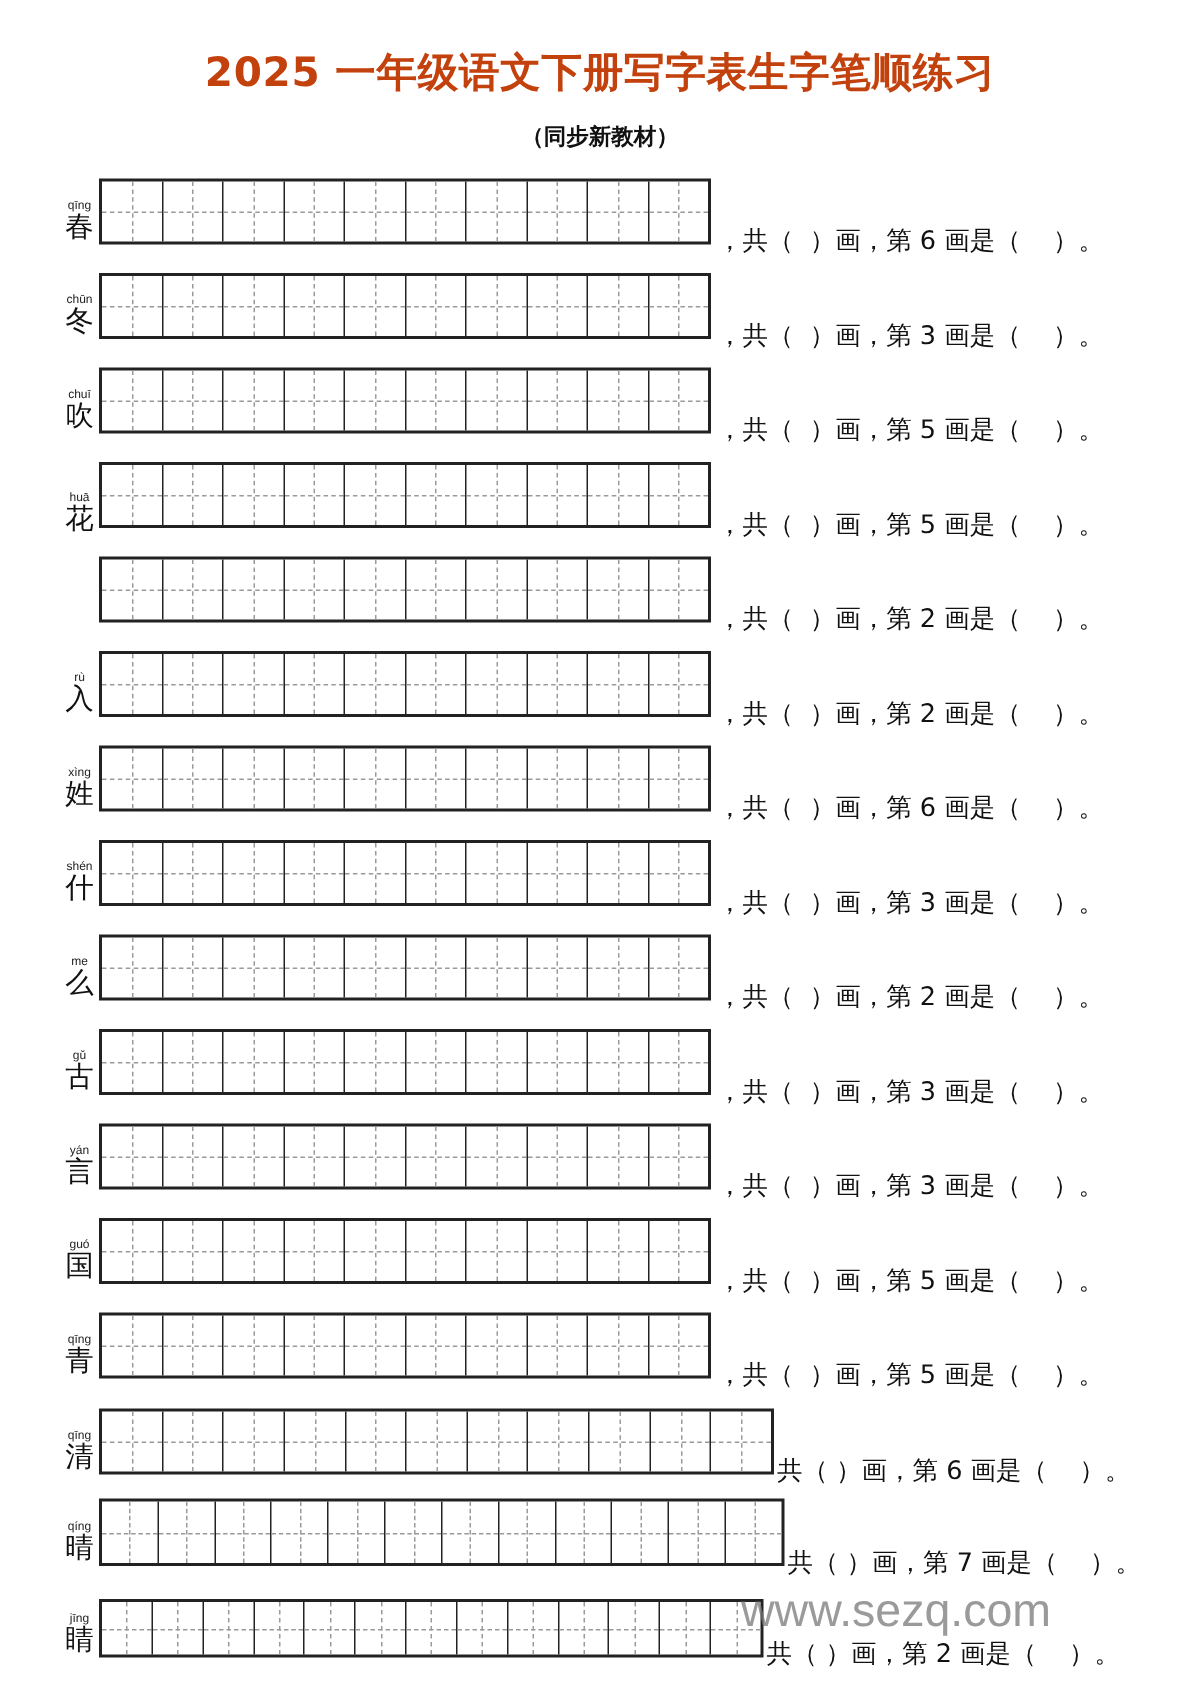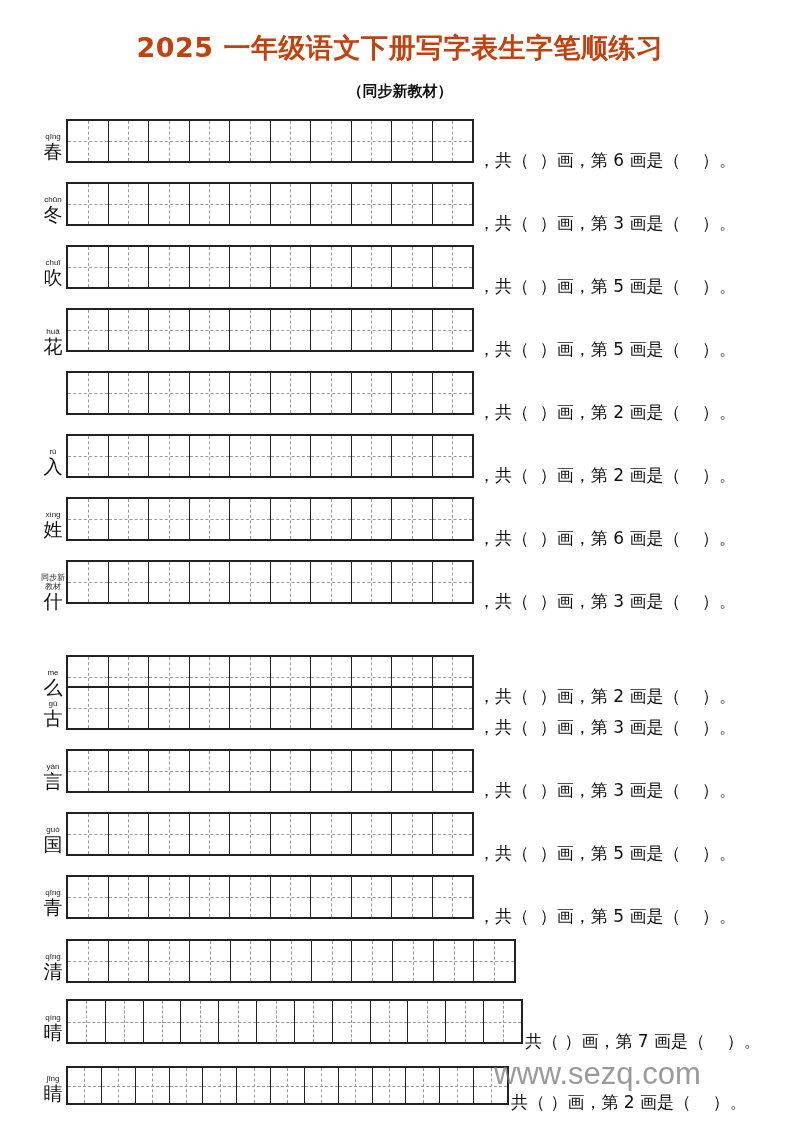--- a/index.html
+++ b/index.html
@@ -242,38 +242,38 @@
         <div class="cell"></div>
         <div class="cell"></div>
         <div class="cell"></div>
         <div class="cell"></div>
         <div class="cell"></div>
       </div>
       <div class="question" style="left: 478px; top: 30px;">，共（  ）画，第 6 画是（    ）。</div>
     </div>
     <div class="row" style="top: 560px; height: 56px;">
       <div class="label" style="top: 13px;">
-        <span class="pinyin">同步新教材</span>
+        <span class="pinyin">shén</span>
         <span class="hanzi">什</span>
       </div>
       <div class="grid" style="top: 0px; width: 408px; height: 44px;">
         <div class="cell"></div>
         <div class="cell"></div>
         <div class="cell"></div>
         <div class="cell"></div>
         <div class="cell"></div>
         <div class="cell"></div>
         <div class="cell"></div>
         <div class="cell"></div>
         <div class="cell"></div>
         <div class="cell"></div>
       </div>
       <div class="question" style="left: 478px; top: 30px;">，共（  ）画，第 3 画是（    ）。</div>
     </div>
-    <div class="row" style="top: 655px; height: 56px;">
+    <div class="row" style="top: 623px; height: 56px;">
       <div class="label" style="top: 13px;">
         <span class="pinyin">me</span>
         <span class="hanzi">么</span>
       </div>
       <div class="grid" style="top: 0px; width: 408px; height: 44px;">
         <div class="cell"></div>
         <div class="cell"></div>
         <div class="cell"></div>
         <div class="cell"></div>
         <div class="cell"></div>
@@ -372,20 +372,21 @@
         <div class="cell"></div>
         <div class="cell"></div>
         <div class="cell"></div>
         <div class="cell"></div>
         <div class="cell"></div>
         <div class="cell"></div>
         <div class="cell"></div>
         <div class="cell"></div>
         <div class="cell"></div>
       </div>
+      <div class="question" style="left: 518px; top: 30px;">共（ ）画，第 6 画是（    ）。</div>
     </div>
     <div class="row" style="top: 999px; height: 57px;">
       <div class="label" style="top: 14px;">
         <span class="pinyin">qíng</span>
         <span class="hanzi">晴</span>
       </div>
       <div class="grid" style="top: 0px; width: 457px; height: 45px;">
         <div class="cell"></div>
         <div class="cell"></div>
         <div class="cell"></div>

